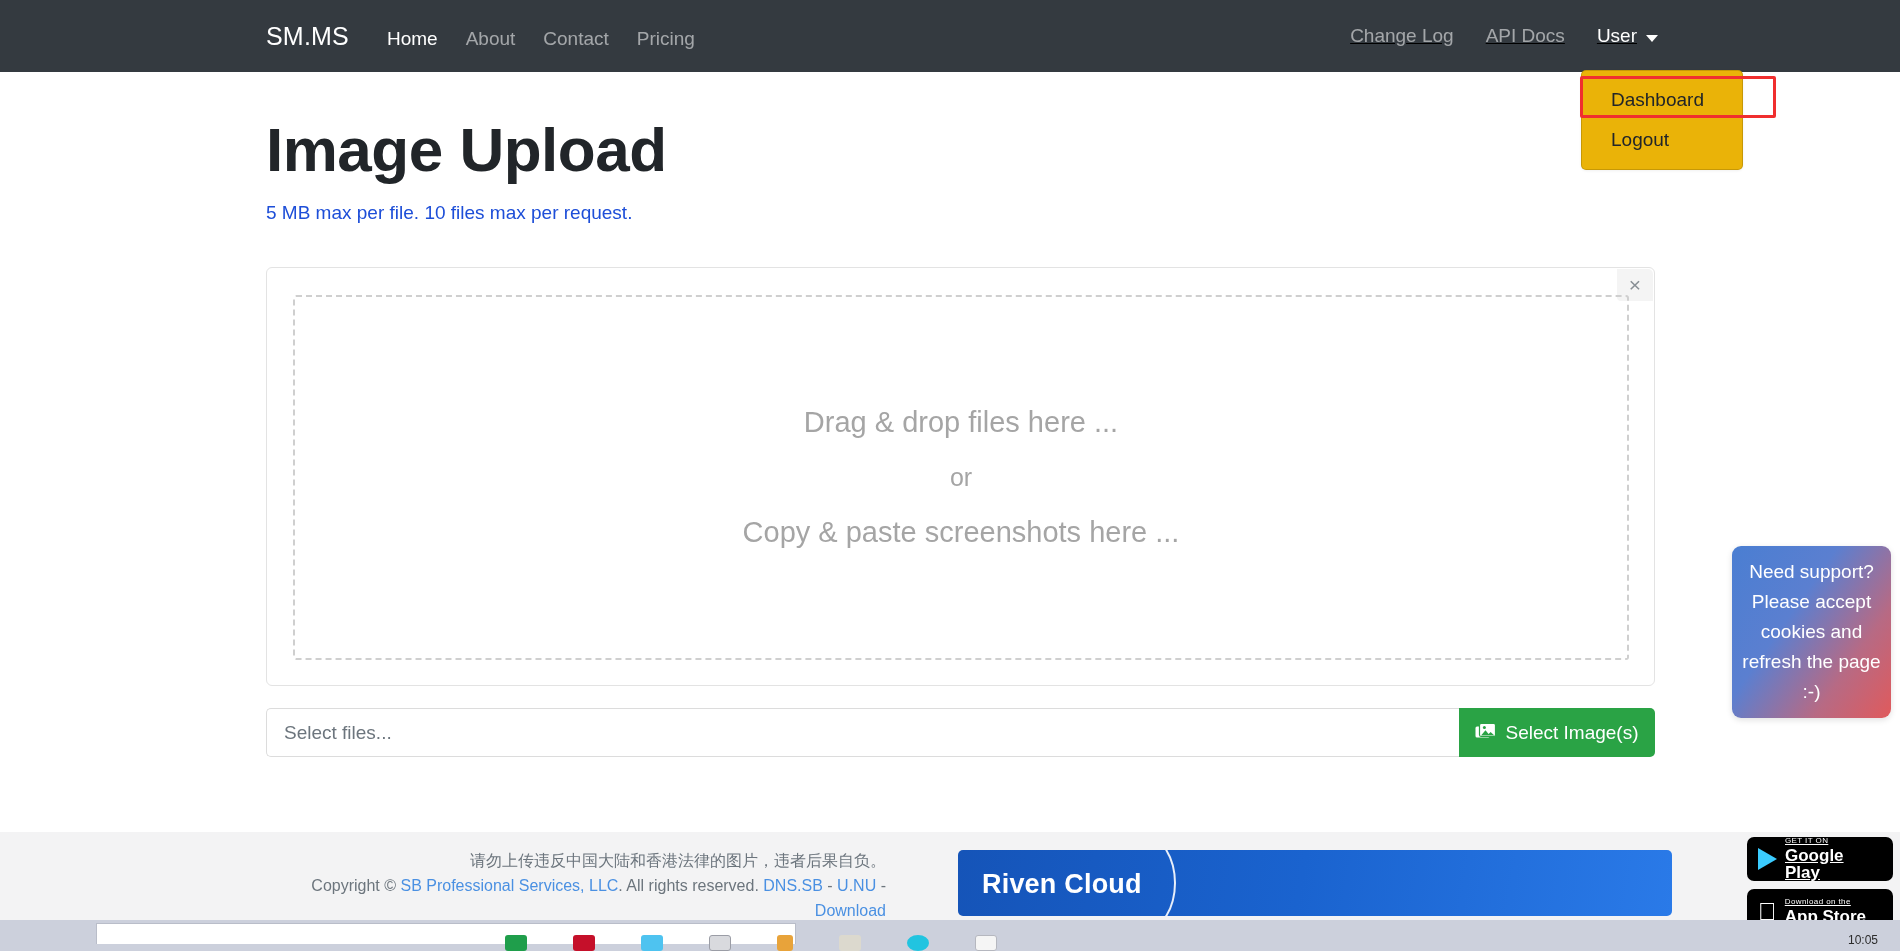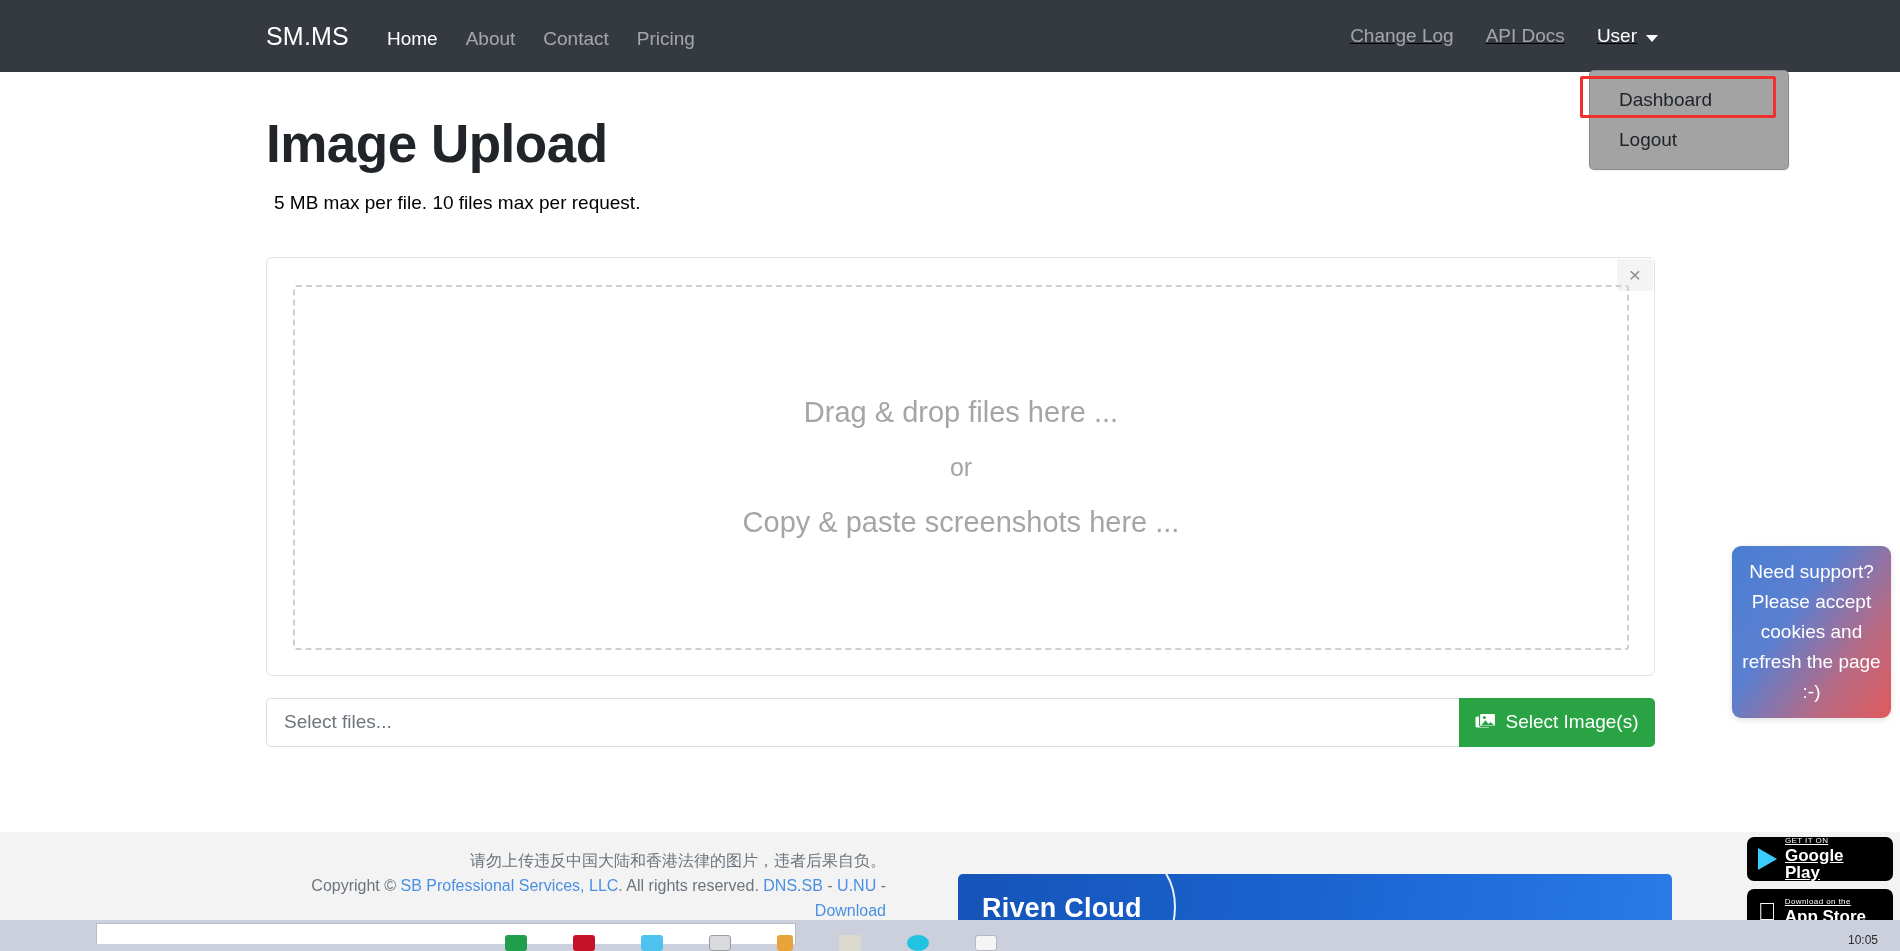--- a/index.html
+++ b/index.html
@@ -42,52 +42,51 @@
   .caret {
     width: 0; height: 0;
     border-left: 6px solid transparent;
     border-right: 6px solid transparent;
     border-top: 7px solid #ffffff;
     display: inline-block; position: relative; top: 2px;
   }
 
   
   .dropdown-menu {
-    position: absolute; top: 70px; left: 1581px; width: 200px;
-    background: #a3a3a3;
+    position: absolute; top: 70px; left: 1581px; width: 162px;
+    background: #eab308;
     border: 1px solid rgba(0,0,0,.15);
     border-radius: 5px;
     padding: 9px 0;
     box-shadow: 0 1px 3px rgba(0,0,0,.06);
     z-index: 60;
-    margin-left: 8px;
   }
   .dropdown-item {
     display: block; padding: 5px 29px;
     font-size: 19px; color: #212529; text-decoration: none;
     line-height: 30px; white-space: nowrap;
   }
   .highlight-box {
     position: absolute; left: 1580px; top: 76px;
     width: 196px; height: 42px;
     border: 3px solid #f02f2f;
     border-radius: 2px;
     z-index: 70; pointer-events: none;
   }
 
   
   .container {
     position: absolute; top: 72px; left: 266px; width: 1389px;
   }
   .page-title {
-    font-size: 53px; font-weight: 600; color: #212529;
+    font-size: 62px; font-weight: 600; color: #212529;
     letter-spacing: -.5px; margin-top: 42px; line-height: 1.15;
   }
   .page-sub {
-    font-size: 19px; color: #000000; margin-top: 17px; margin-left: 8px;
+    font-size: 19px; color: #1d4ed8; margin-top: 17px;
   }
 
   .upload-card {
     margin-top: 43px; width: 1389px; height: 419px;
     border: 1px solid #e3e3e3; border-radius: 6px;
     background: #ffffff; position: relative;
   }
   .close-btn {
     position: absolute; top: 1px; right: 1px;
     width: 36px; height: 32px;
@@ -162,21 +161,20 @@
     font-size: 16px; color: #6c757d; line-height: 25px;
   }
   .footer-text a { color: #4a90e2; text-decoration: none; }
   .riven-banner {
     position: absolute; left: 958px; top: 850px;
     width: 714px; height: 66px;
     border-radius: 5px;
     background: linear-gradient(100deg, #1554b8 0%, #1a63cf 48%, #2a7ae8 100%);
     overflow: hidden;
     z-index: 35;
-    margin-top: 24px;
   }
   .riven-text {
     position: absolute; left: 24px; top: 19px;
     color: #ffffff; font-size: 27px; font-weight: 600;
     letter-spacing: .2px;
   }
   .riven-arc {
     position: absolute; left: 158px; top: -14px;
     width: 60px; height: 94px;
     border: 2px solid rgba(255,255,255,.9);

